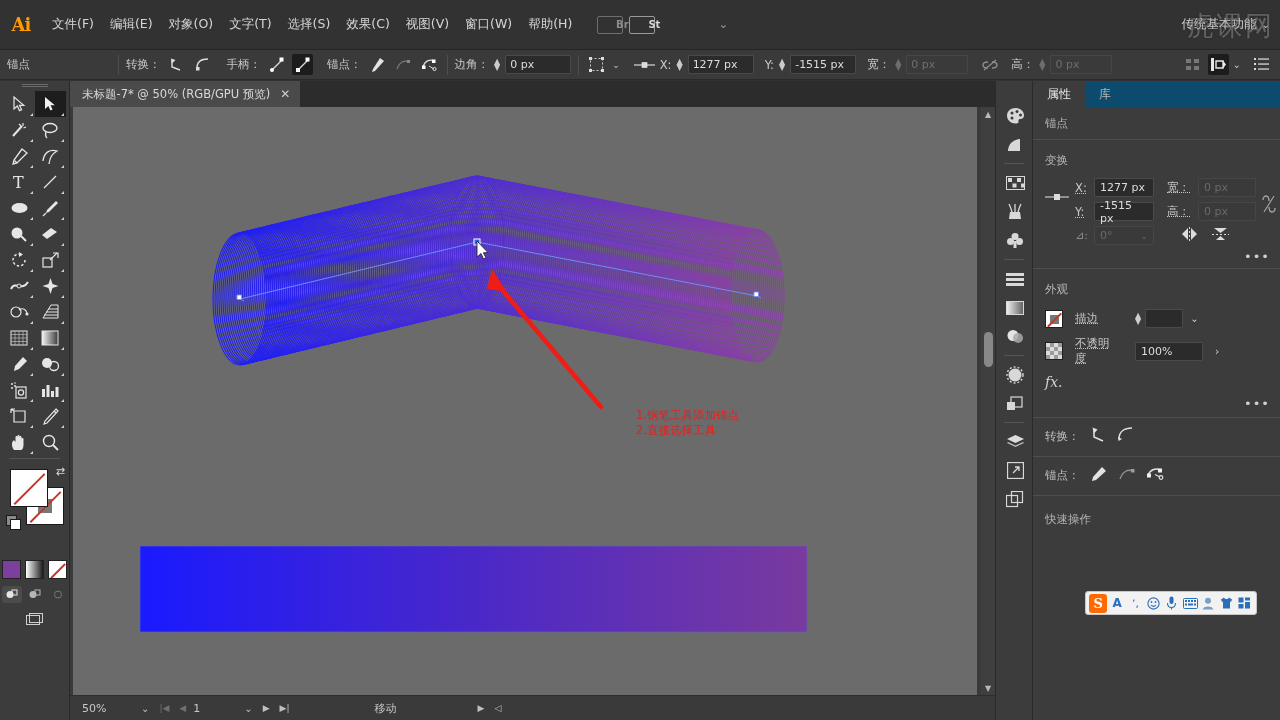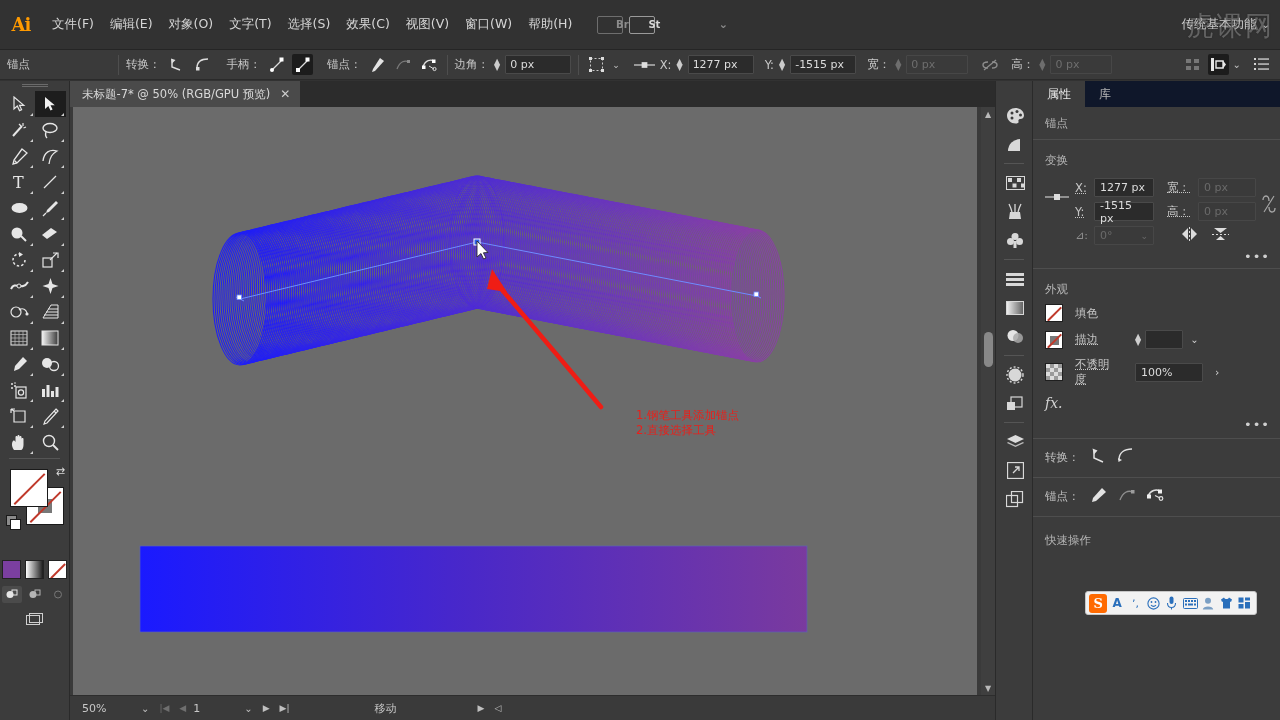--- a/index.html
+++ b/index.html
@@ -163,21 +163,21 @@
     padding-top: 20px;
   }
   .ds-icon { width: 38px; height: 29px; display: flex; align-items: center; justify-content: center; color: #d3d3d3; }
   .ds-div { height: 1px; background: #555; margin: 4px 8px; }
 
   
   .props {
     position: absolute; left: 1033px; top: 81px; width: 247px; height: 639px; background: #3c3c3c;
     color: #d0d0d0; font-size: 11.5px;
   }
-  .props-tabs { height: 26px; background: #0f172a; display: flex; align-items: stretch; }
+  .props-tabs { height: 26px; background: #0c4a6e; display: flex; align-items: stretch; }
   .ptab { padding: 0 14px; display: flex; align-items: center; font-size: 12px; color: #b9b9b9; }
   .ptab.active { background: #3c3c3c; color: #eaeaea; }
   .sec-title { padding: 9px 12px 4px; color: #b5b5b5; font-size: 11.5px; }
   .hr { height: 1px; background: #4e4e4e; margin: 4px 0; }
   .row { display: flex; align-items: center; gap: 6px; padding: 0 12px; }
   .pinput {
     height: 19px; background: #2b2b2b; border: 1px solid #4a4a4a; border-radius: 1px;
     color: #dcdcdc; font-size: 11px; padding: 0 5px; display: flex; align-items: center;
   }
   .pinput.dis { background: #3a3a3a; color: #6a6a6a; border-color: #474747; }
@@ -1213,26 +1213,20 @@
     </div>
 
     <div style="display:flex; justify-content:flex-end; padding:4px 10px 0;">
       <span class="dots">•••</span>
     </div>
 
     <div class="hr"></div>
 
     <div class="sec-title">外观</div>
 
-    <div class="row" style="margin-top:3px; gap:12px;">
-      <div class="sw-small">
-        <div class="slash"></div>
-      </div>
-      <span class="plabel plain">填色</span>
-    </div>
 
     <div class="row" style="margin-top:8px; gap:12px;">
       <div class="sw-small">
         <div class="mid"></div>
         <div class="slash"></div>
       </div>
       <span class="plabel" style="width:42px">描边</span>
       <div style="display:flex; align-items:center; gap:0; margin-left:6px;">
         <div class="stepper" style="color:#cfcfcf">
             <span>▲</span>

